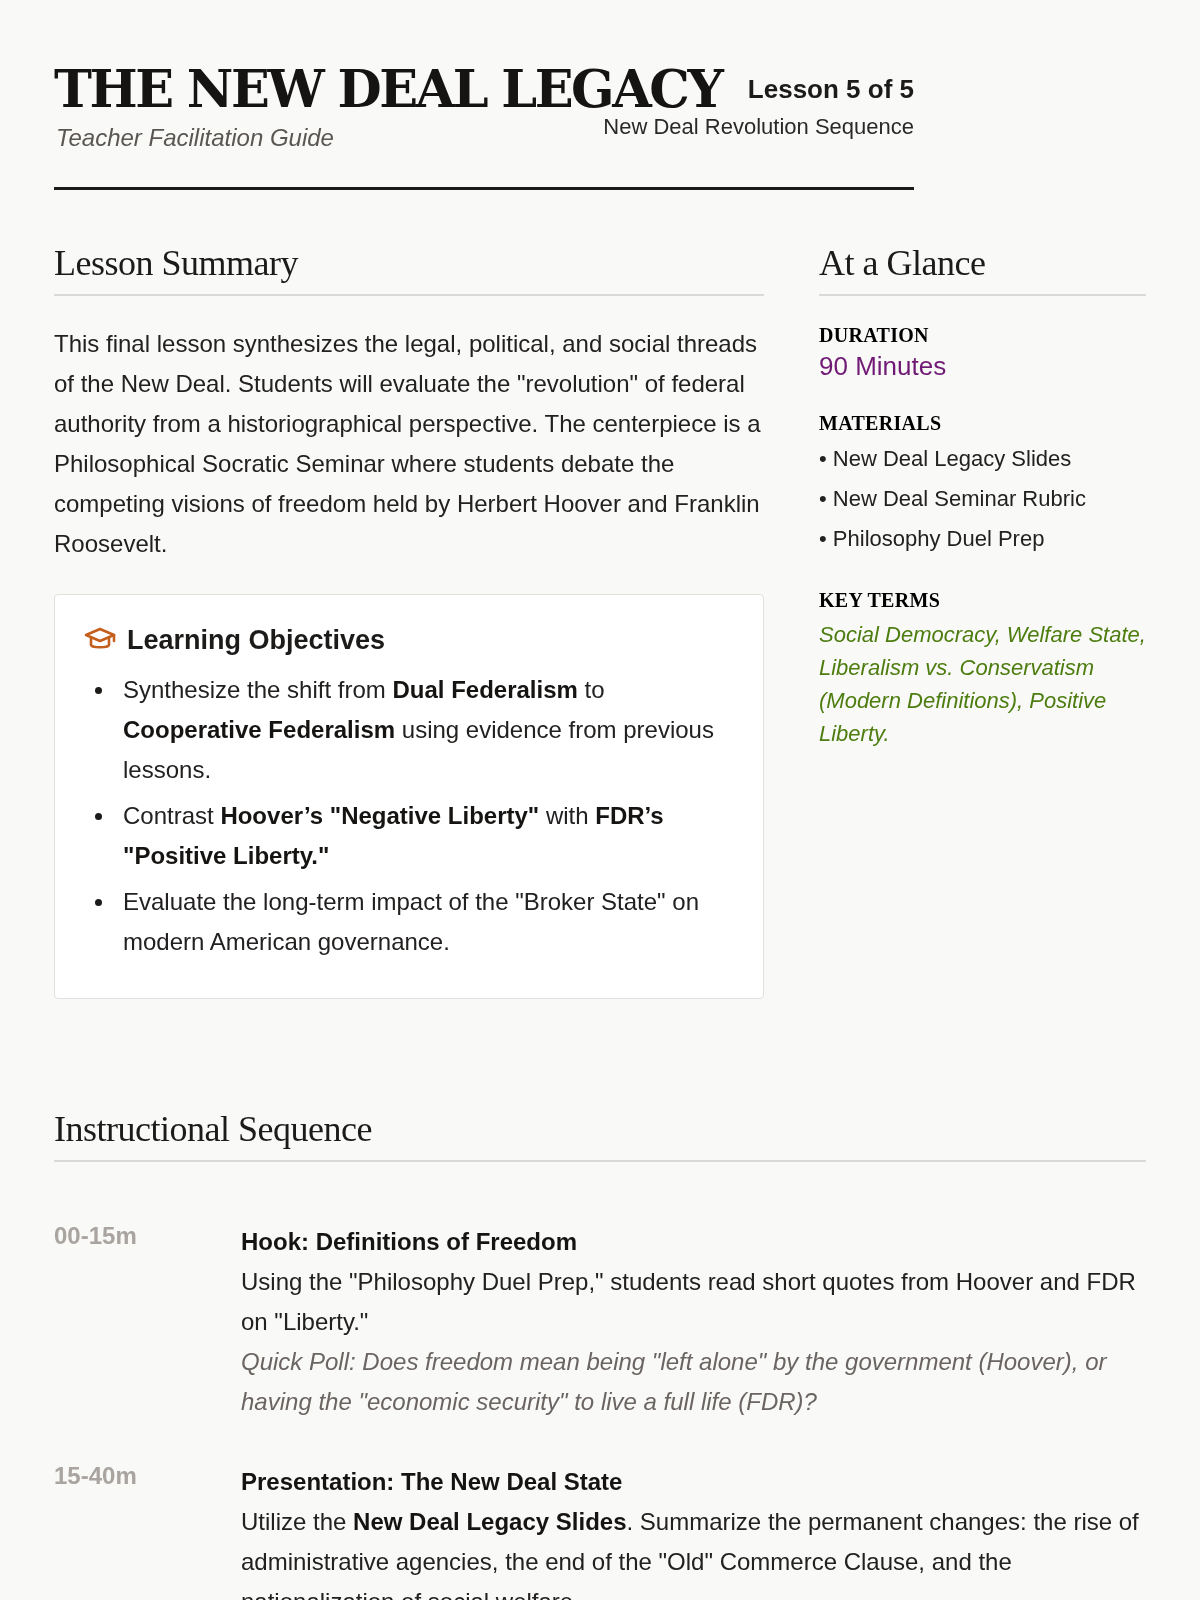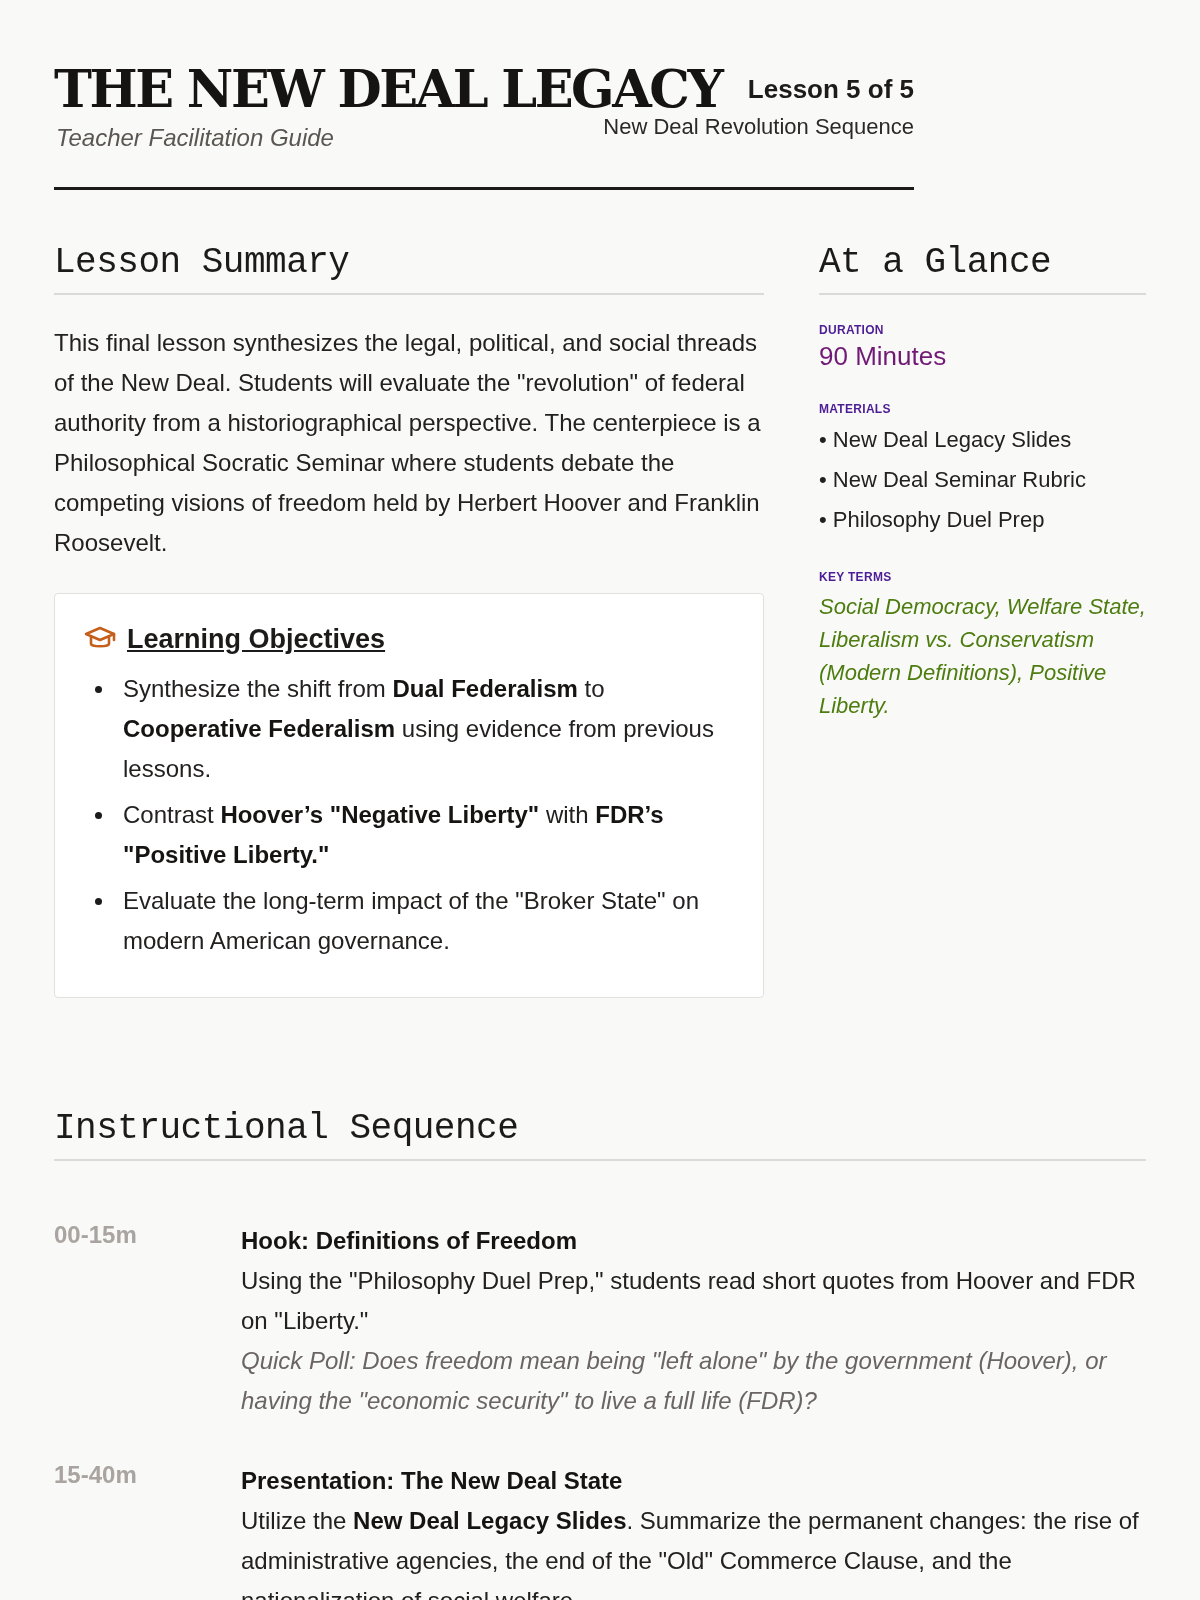--- a/index.html
+++ b/index.html
@@ -12,34 +12,34 @@
   .title { position: absolute; left: 0; top: 58px; font-family: "DejaVu Serif", serif; font-weight: bold; font-size: 52px; letter-spacing: -2.5px; color: #161412; transform: scaleX(0.98); transform-origin: left; }
   .subtitle { position: absolute; left: 2px; top: 124px; font-style: italic; font-size: 24px; color: #5a5652; }
   .lesson-num { position: absolute; right: 0; top: 74px; font-weight: bold; font-size: 26px; color: #1c1b1a; }
   .lesson-seq { position: absolute; right: 0; top: 114px; font-size: 22px; color: #2b2927; }
 
   
   .cols { position: absolute; top: 242px; left: 54px; width: 1092px; }
   .main-col { position: absolute; left: 0; top: 0; width: 710px; }
   .side-col { position: absolute; left: 765px; top: 0; width: 327px; }
 
-  .section-h { font-family: Liberation Mono, monospace; font-size: 36px; font-weight: normal; color: #1c1b1a; padding-bottom: 10px; border-bottom: 2px solid #dcdad7; letter-spacing: -0.5px; }
+  .section-h { font-family: Liberation Serif, serif; font-size: 36px; font-weight: normal; color: #1c1b1a; padding-bottom: 10px; border-bottom: 2px solid #dcdad7; letter-spacing: -0.5px; }
   .summary { margin-top: 28px; font-size: 24px; line-height: 40px; color: #232120; }
 
   .obj-card { margin-top: 30px; background: #ffffff; border: 1px solid #e2e0dd; border-radius: 4px; padding: 30px 28px 30px 28px; }
   .obj-head { display: flex; align-items: center; gap: 10px; margin-bottom: 14px; }
   .obj-head svg { width: 34px; height: 26px; }
-  .obj-title { font-weight: bold; font-size: 27px; color: #1c1b1a; text-decoration: underline; }
+  .obj-title { font-weight: bold; font-size: 27px; color: #1c1b1a; }
   .obj-list { list-style: none; padding-left: 40px; }
   .obj-item { position: relative; font-size: 24px; line-height: 40px; color: #232120; margin-bottom: 6px; }
   .obj-item::before { content: ""; position: absolute; left: -28px; top: 17px; width: 7px; height: 7px; border-radius: 50%; background: #1c1b1a; }
   .obj-item b { font-weight: bold; color: #161412; }
 
   
-  .side-label { font-weight: bold; font-size: 12px; color: #4c1d95; letter-spacing: 0.3px; margin-top: 30px; }
+  .side-label { font-weight: bold; font-size: 20px; color: #000000; letter-spacing: 0.3px; margin-top: 30px; font-family: Liberation Serif, serif; }
   .side-label.first { margin-top: 28px; }
   .side-value { font-size: 26px; color: #701a75; margin-top: 4px; }
   .mat-list { list-style: none; margin-top: 4px; }
   .mat-item { font-size: 22px; line-height: 40px; color: #232120; }
   .mat-item::before { content: "• "; }
   .key-terms { font-style: italic; font-size: 22px; line-height: 33px; color: #4d7c0f; margin-top: 6px; }
 
   
   .seq { position: absolute; top: 1108px; left: 54px; width: 1092px; }
   .seq-row { position: relative; margin-top: 40px; }

